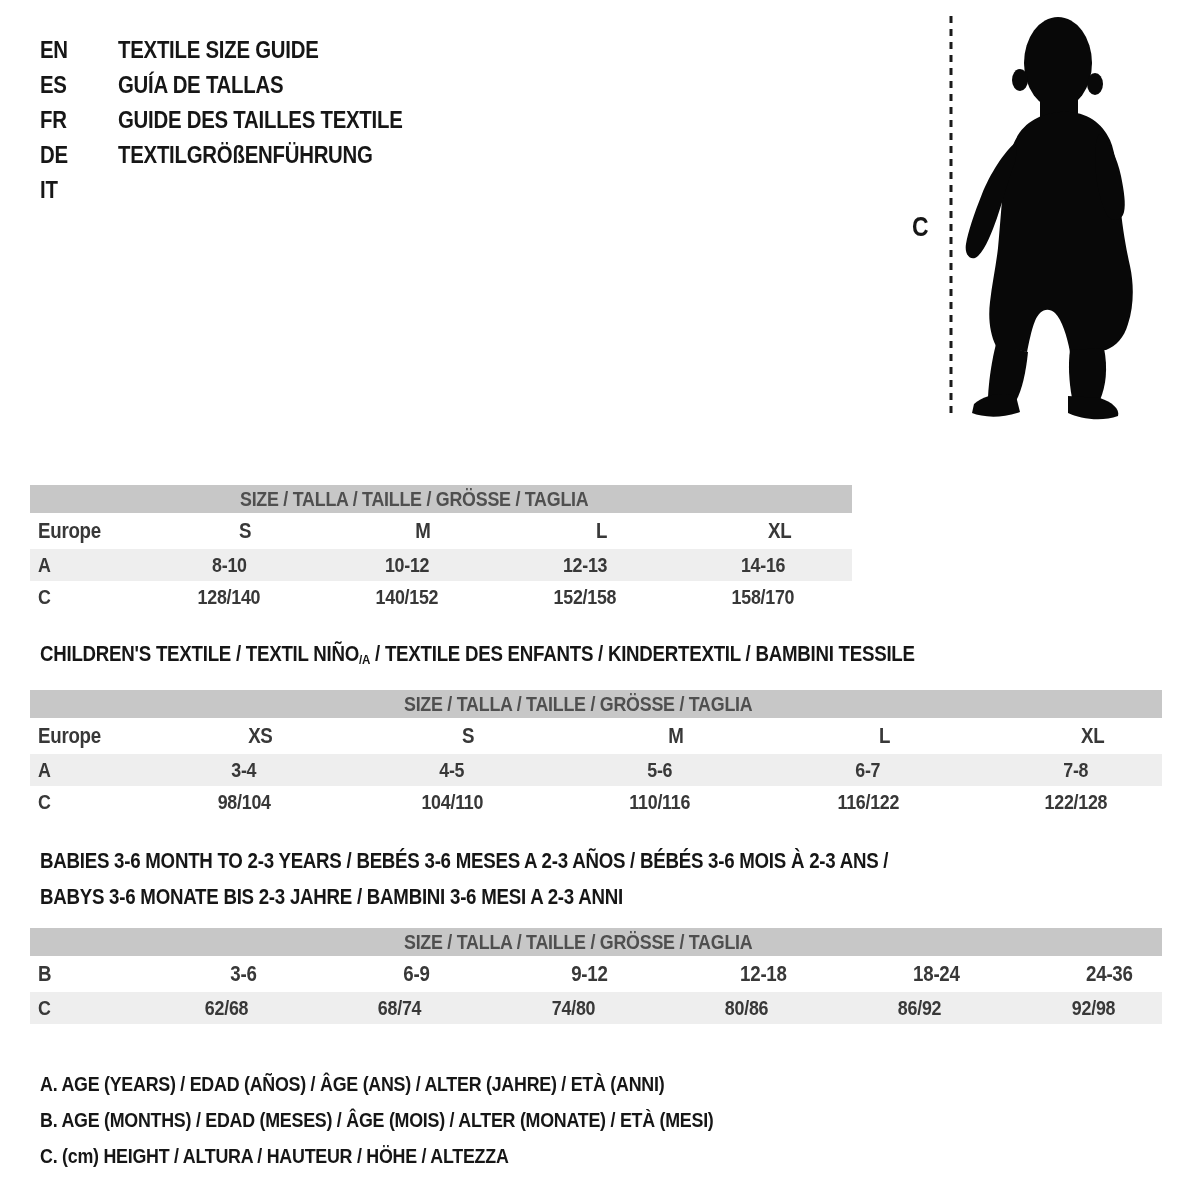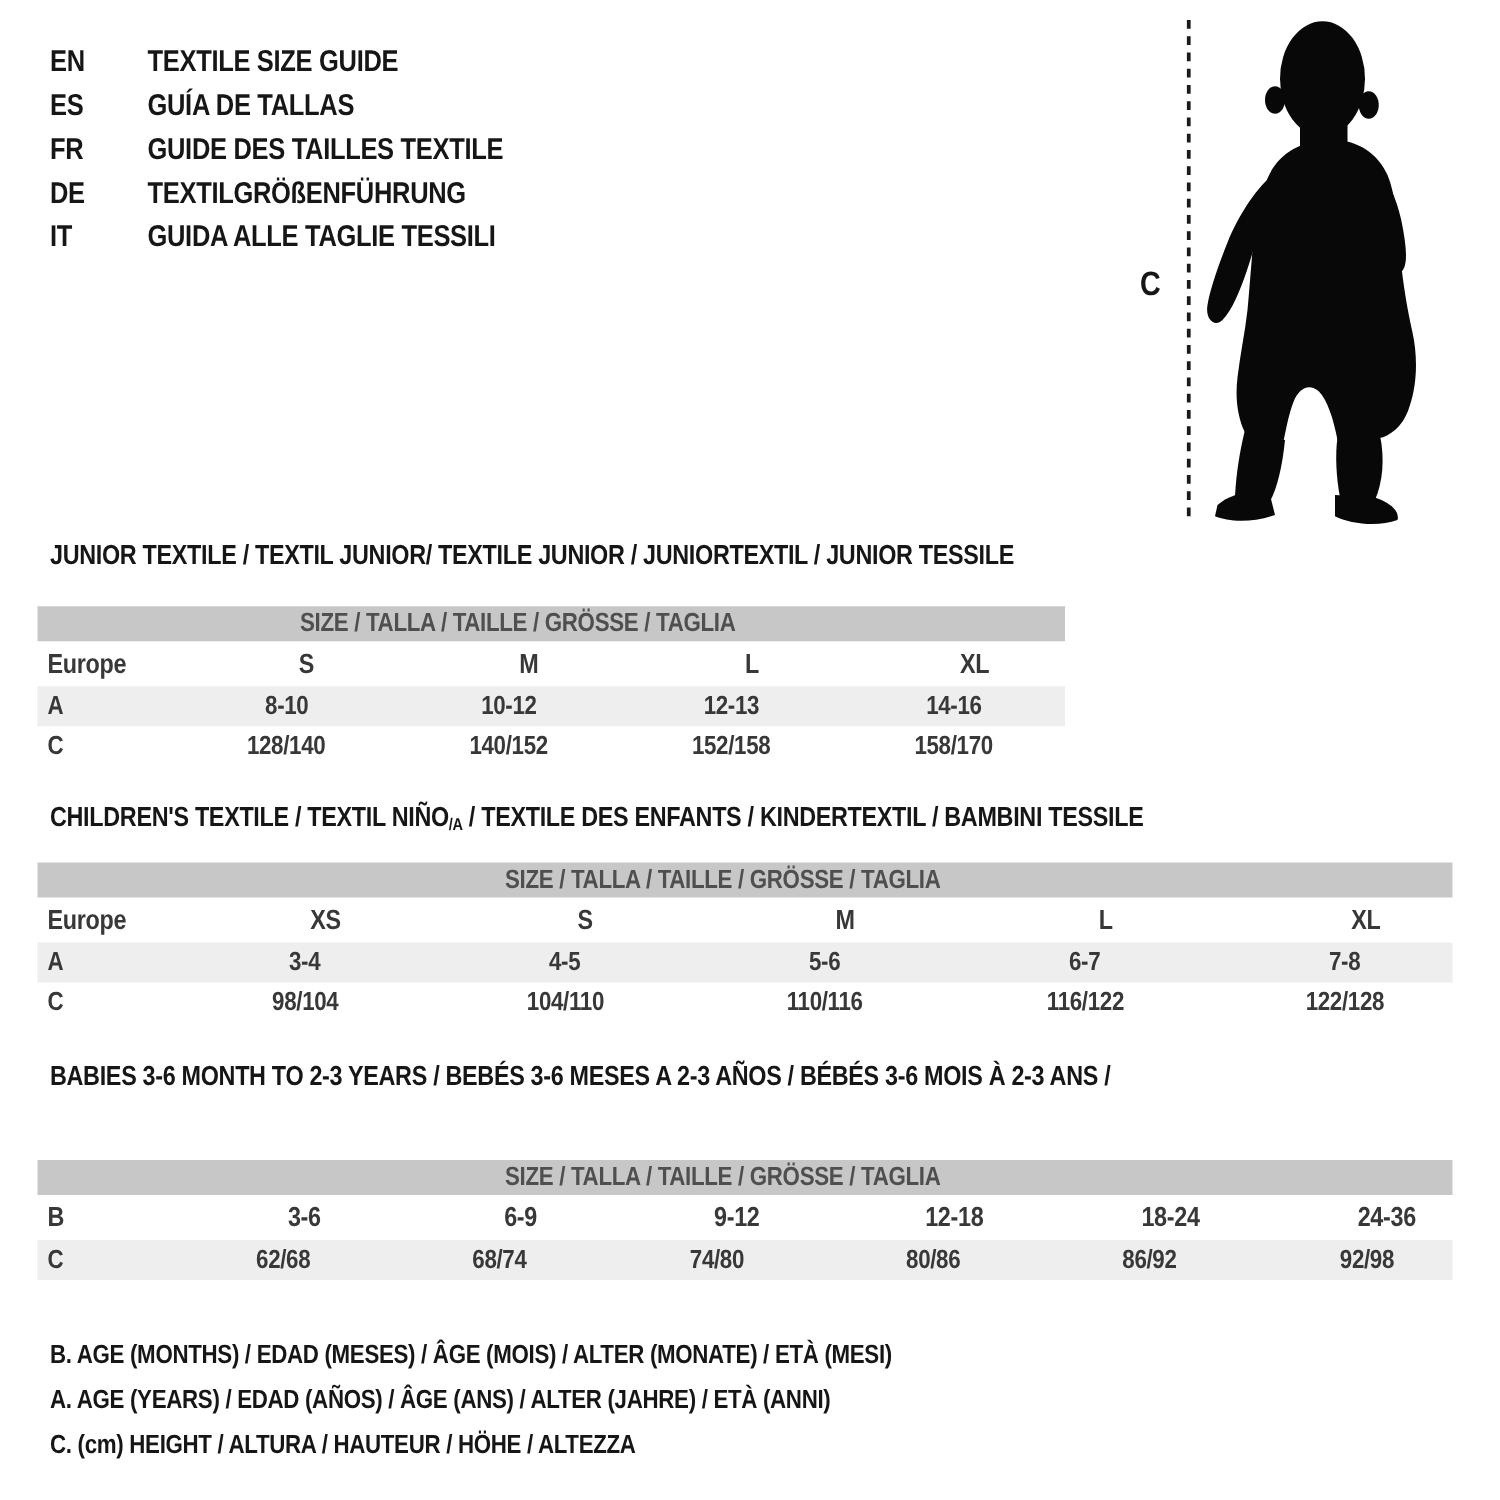--- a/index.html
+++ b/index.html
@@ -108,21 +108,20 @@
   <section class="lang-list">
     <span><span class="cond">EN</span></span>
     <span><span class="cond">TEXTILE SIZE GUIDE</span></span>
     <span><span class="cond">ES</span></span>
     <span><span class="cond">GUÍA DE TALLAS</span></span>
     <span><span class="cond">FR</span></span>
     <span><span class="cond">GUIDE DES TAILLES TEXTILE</span></span>
     <span><span class="cond">DE</span></span>
     <span><span class="cond">TEXTILGRÖßENFÜHRUNG</span></span>
     <span><span class="cond">IT</span></span>
-    <span><span class="cond">GUIDA ALLE TAGLIE TESSILI</span></span>
   </section>
 
   <div class="figure-area">
     <svg viewBox="0 0 260 415" aria-hidden="true">
       <line class="measure-line" x1="11" y1="8" x2="11" y2="407"></line>
       <g class="silhouette">
         <ellipse cx="118" cy="55" rx="34" ry="46"></ellipse>
         <ellipse cx="80" cy="72" rx="8" ry="11"></ellipse>
         <ellipse cx="155" cy="76" rx="8" ry="11"></ellipse>
         <rect x="100" y="88" width="38" height="30"></rect>
@@ -131,21 +130,20 @@
         <path d="M160,126 C170,134 177,150 181,168 C184,183 186,196 184,204 C182,213 172,215 167,207 C162,198 159,186 157,174 C155,160 155,144 156,136 C157,130 158,126 160,126 Z"></path>
         <path d="M56,336 L88,344 C86,364 82,382 76,393 L48,389 C49,370 52,352 56,336 Z"></path>
         <path d="M34,396 C46,386 62,384 76,388 L80,404 C60,411 42,409 32,405 Z"></path>
         <path d="M130,342 L164,340 C168,360 166,378 160,392 L132,390 C129,374 128,356 130,342 Z"></path>
         <path d="M128,388 L160,390 C172,394 180,401 178,408 C162,414 140,411 128,405 Z"></path>
       </g>
     </svg>
   </div>
   <div class="measure-label"><span class="cond">C</span></div>
 
-  <h2 class="tbl-title" id="junior-title"><span class="cond">JUNIOR TEXTILE / TEXTIL JUNIOR/ TEXTILE JUNIOR / JUNIORTEXTIL / JUNIOR TESSILE</span></h2>
   <div class="table" id="junior-table">
     <div class="thead"><span class="cond">SIZE / TALLA / TAILLE / GRÖSSE / TAGLIA</span></div>
     <div class="trow cols4 row-euro">
       <span class="cell label"><span class="cond">Europe</span></span>
       <span class="cell"><span class="cond-c">S</span></span>
       <span class="cell"><span class="cond-c">M</span></span>
       <span class="cell"><span class="cond-c">L</span></span>
       <span class="cell"><span class="cond-c">XL</span></span>
     </div>
     <div class="trow cols4 row-data row-alt">
@@ -188,20 +186,21 @@
       <span class="cell"><span class="cond-c">98/104</span></span>
       <span class="cell"><span class="cond-c">104/110</span></span>
       <span class="cell"><span class="cond-c">110/116</span></span>
       <span class="cell"><span class="cond-c">116/122</span></span>
       <span class="cell"><span class="cond-c">122/128</span></span>
     </div>
   </div>
 
   <h2 class="tbl-title" id="babies-title">
       <span class="legend-line"><span class="cond">BABIES 3-6 MONTH TO 2-3 YEARS / BEBÉS 3-6 MESES A 2-3 AÑOS / BÉBÉS 3-6 MOIS À 2-3 ANS /</span></span>
+      <span class="legend-line"><span class="cond">BABYS 3-6 MONATE BIS 2-3 JAHRE / BAMBINI 3-6 MESI A 2-3 ANNI</span></span>
     </h2>
   <div class="table" id="babies-table">
     <div class="thead"><span class="cond">SIZE / TALLA / TAILLE / GRÖSSE / TAGLIA</span></div>
     <div class="trow cols6 row-euro">
       <span class="cell label"><span class="cond">B</span></span>
       <span class="cell"><span class="cond-c">3-6</span></span>
       <span class="cell"><span class="cond-c">6-9</span></span>
       <span class="cell"><span class="cond-c">9-12</span></span>
       <span class="cell"><span class="cond-c">12-18</span></span>
       <span class="cell"><span class="cond-c">18-24</span></span>
@@ -212,18 +211,18 @@
       <span class="cell"><span class="cond-c">62/68</span></span>
       <span class="cell"><span class="cond-c">68/74</span></span>
       <span class="cell"><span class="cond-c">74/80</span></span>
       <span class="cell"><span class="cond-c">80/86</span></span>
       <span class="cell"><span class="cond-c">86/92</span></span>
       <span class="cell"><span class="cond-c">92/98</span></span>
     </div>
   </div>
 
   <div class="legend">
+    <span class="legend-line"><span class="cond">A. AGE (YEARS) / EDAD (AÑOS) / ÂGE (ANS) / ALTER (JAHRE) / ETÀ (ANNI)</span></span>
     <span class="legend-line"><span class="cond">B. AGE (MONTHS) / EDAD (MESES) / ÂGE (MOIS) / ALTER (MONATE) / ETÀ (MESI)</span></span>
-    <span class="legend-line"><span class="cond">A. AGE (YEARS) / EDAD (AÑOS) / ÂGE (ANS) / ALTER (JAHRE) / ETÀ (ANNI)</span></span>
     <span class="legend-line"><span class="cond">C. (cm) HEIGHT / ALTURA / HAUTEUR / HÖHE / ALTEZZA</span></span>
   </div>
 
 </div>
 
 </body></html>

